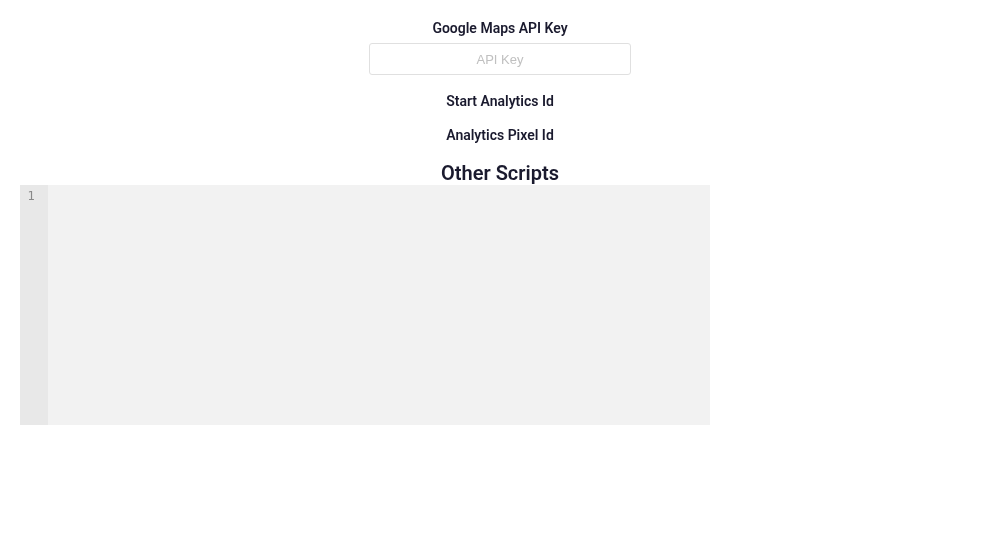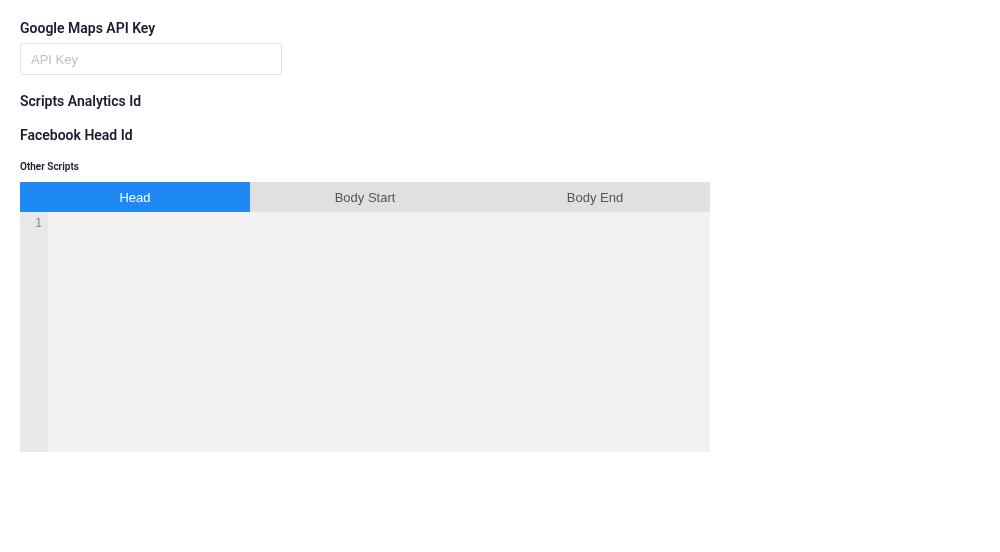--- a/index.html
+++ b/index.html
@@ -1,18 +1,19 @@
 <!DOCTYPE html>
 <html><head>
   <meta charset="utf-8">
   <style>
     * {
       box-sizing: border-box;
       margin: 0;
       padding: 0;
+      text-align: center;
     }
     body {
       font-family: -apple-system, BlinkMacSystemFont, "Segoe UI", Roboto, "Helvetica Neue", Arial, sans-serif;
       background: #ffffff;
       width: 1000px;
       height: 552px;
       padding: 20px;
     }
     .form-group {
       margin-bottom: 18px;
@@ -33,24 +34,23 @@
       background: #ffffff;
       border: 1px solid #e0e0e0;
       border-radius: 3px;
       outline: none;
     }
     .form-input::placeholder {
       color: #c0c0c0;
     }
     .section-label {
       display: block;
-      font-size: 10px;
+      font-size: 20px;
       font-weight: 600;
       color: #1a1a2e;
-      margin-bottom: 10px;
     }
     .tabs {
       display: flex;
       width: 690px;
     }
     .tab {
       flex: 1;
       height: 30px;
       display: flex;
       align-items: center;
@@ -94,33 +94,28 @@
   </style>
 </head>
 <body>
 
 <div class="form-group">
   <label class="form-label">Google Maps API Key</label>
   <input type="text" class="form-input" placeholder="API Key" style="">
 </div>
 
 <div class="form-group">
-  <label class="form-label">Scripts Analytics Id</label>
+  <label class="form-label">Start Analytics Id</label>
 </div>
 
 <div class="form-group">
-  <label class="form-label">Facebook Head Id</label>
+  <label class="form-label">Analytics Pixel Id</label>
 </div>
 
 <div>
   <label class="section-label">Other Scripts</label>
-  <div class="tabs">
-    <button class="tab active">Head</button>
-    <button class="tab">Body Start</button>
-    <button class="tab">Body End</button>
-  </div>
   <div class="code-editor">
     <div class="gutter">
       <div class="line-number">1</div>
     </div>
     <div class="code-area"></div>
   </div>
 </div>
 
 </body></html>

